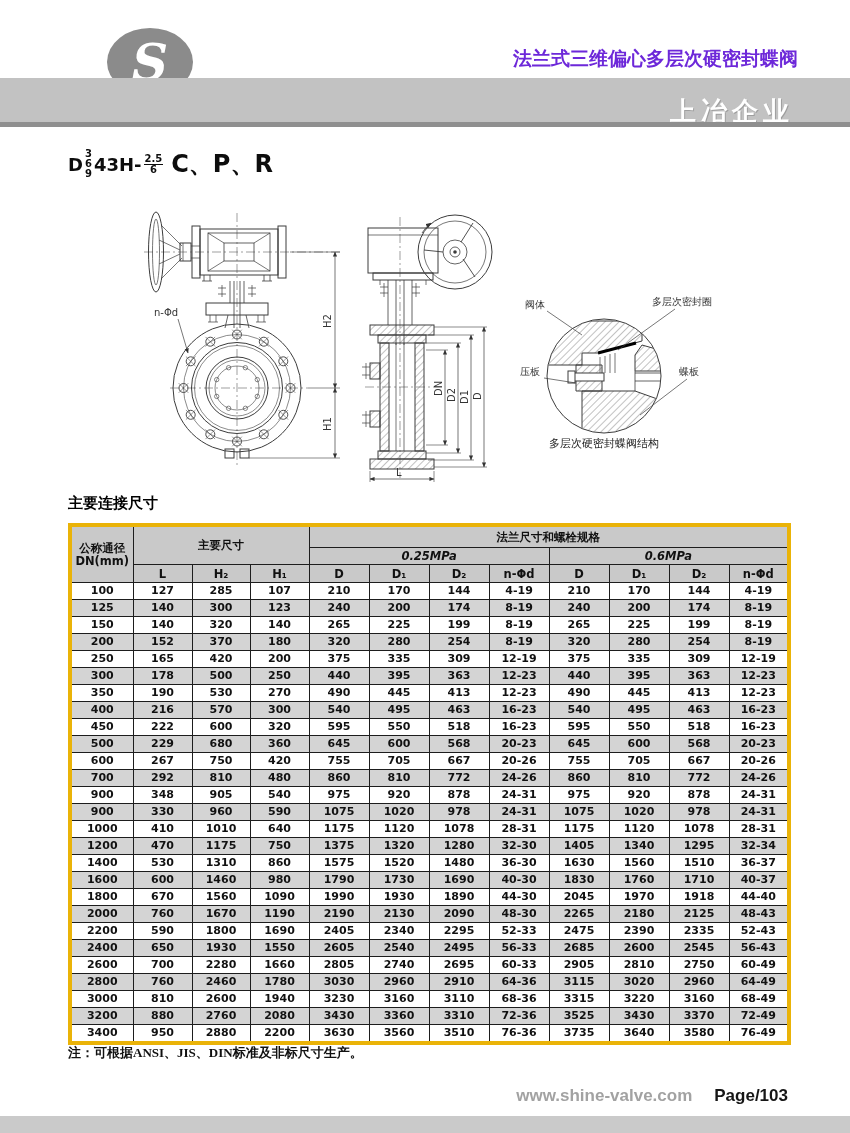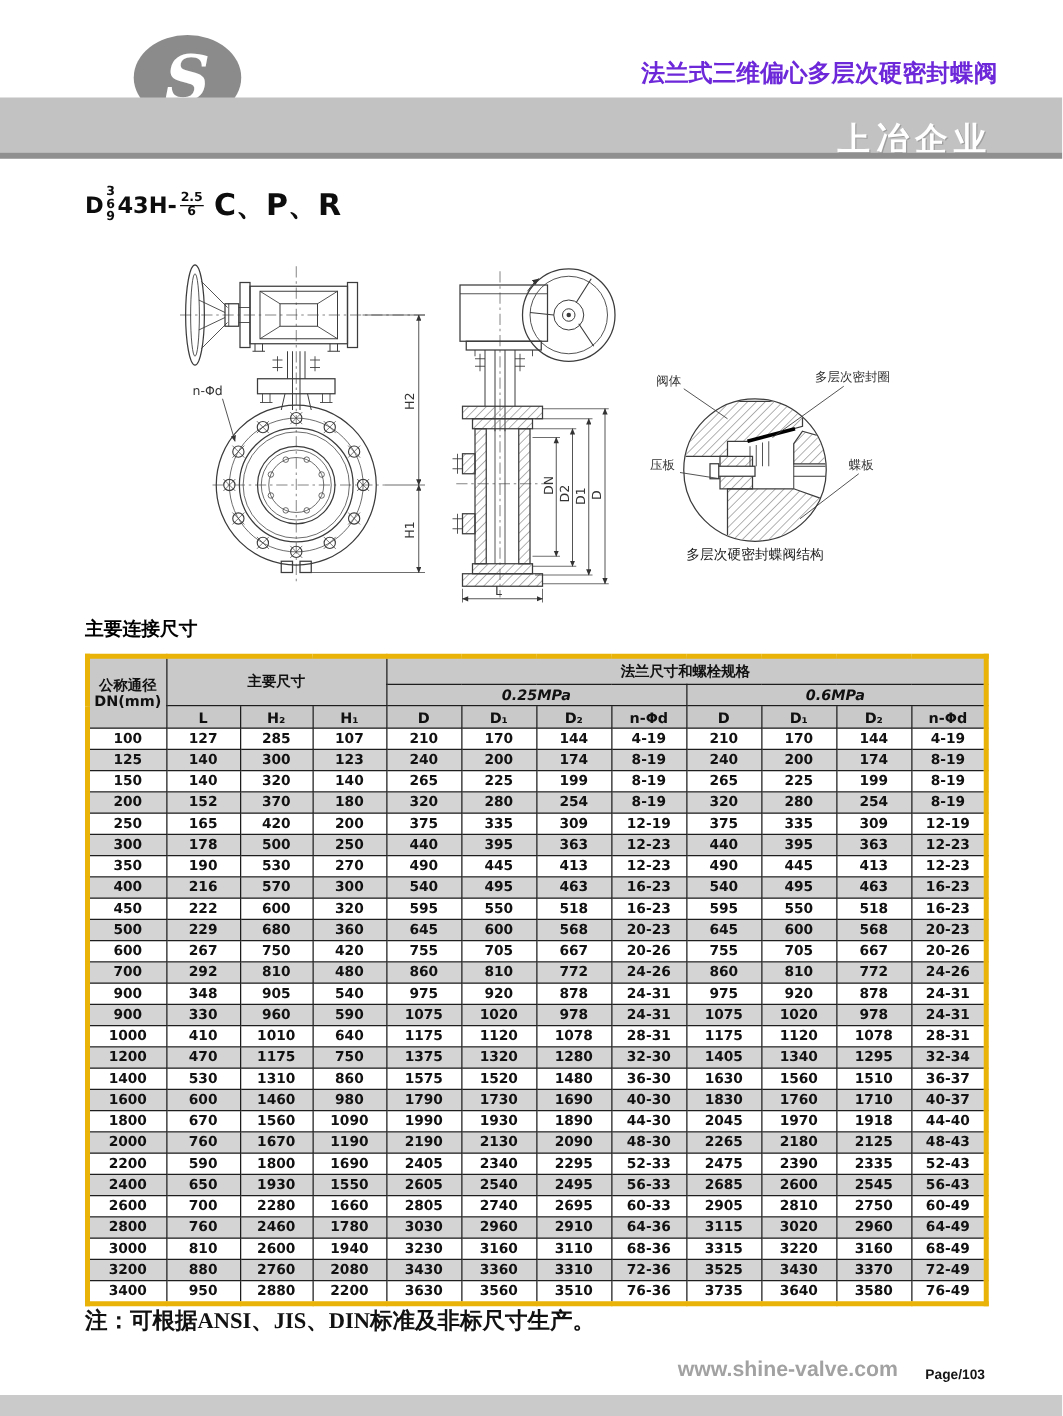--- a/index.html
+++ b/index.html
@@ -39,25 +39,25 @@
                padding:0; font-weight:bold; }
   table.dims thead th { background:#c9c9c9; font-size:11.5px; }
   tr.hr1 th { height:20px; }
   tr.hr2 th { height:16px; font-size:11px;font-style:italic; }
   tr.hr3 th { height:17px; }
   th.dn-cell div { line-height:13px; font-size:11.5px; }
   table.dims tbody td { font-size:11px; height:16px; line-height:16px; background:#fff; }
   table.dims tbody tr:nth-child(even) td { background:#d4d4d4; }
 
   
-  .note { position:absolute; left:68px; top:1044px; font-size:18px; font-weight:bold;
+  .note { position:absolute; left:68px; top:1044px; font-size:13px; font-weight:bold;
           font-family:"Liberation Serif",serif; color:#111; }
   .footer-row { position:absolute; right:62px; top:1086px; display:flex; gap:22px; align-items:flex-end; }
   .website { color:#a2a2a2; font-size:17px; font-weight:bold; }
-  .pageno { color:#161616; font-size:11px; font-weight:bold; }
+  .pageno { color:#161616; font-size:17px; font-weight:bold; }
   .bottom-bar { position:absolute; left:0; top:1116px; width:850px; height:17px; background:#cacaca; }
 </style>
 </head>
 <body>
 
 <div class="page">
 
   <div class="logo-wrap">
     <svg width="140" height="70" viewBox="0 0 140 70">
       <ellipse cx="62" cy="44" rx="43" ry="34" fill="#8b8b8b"></ellipse>

